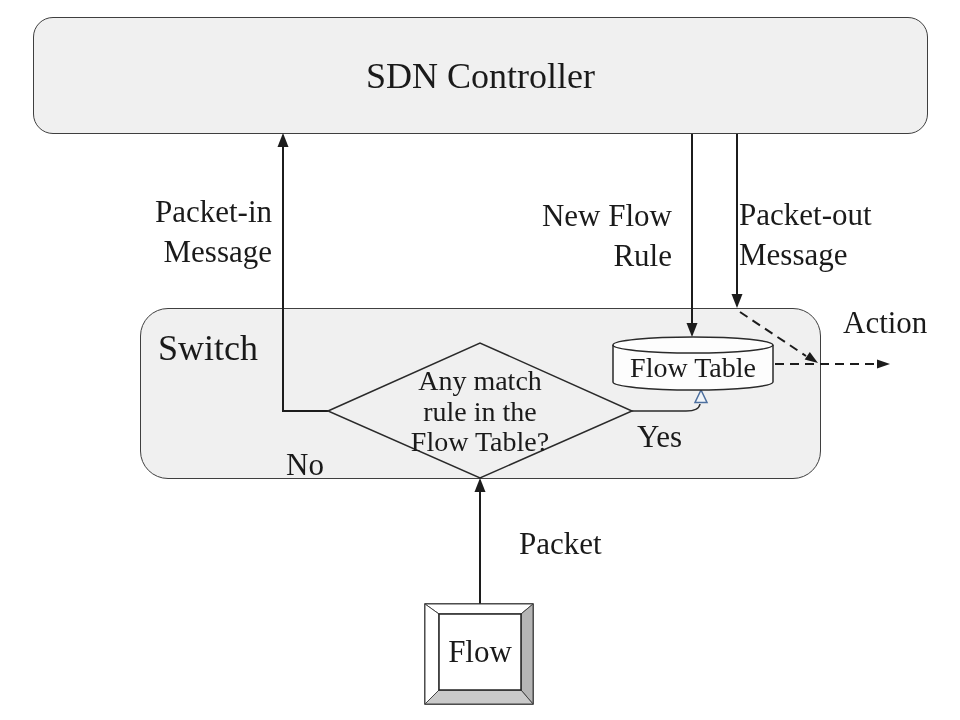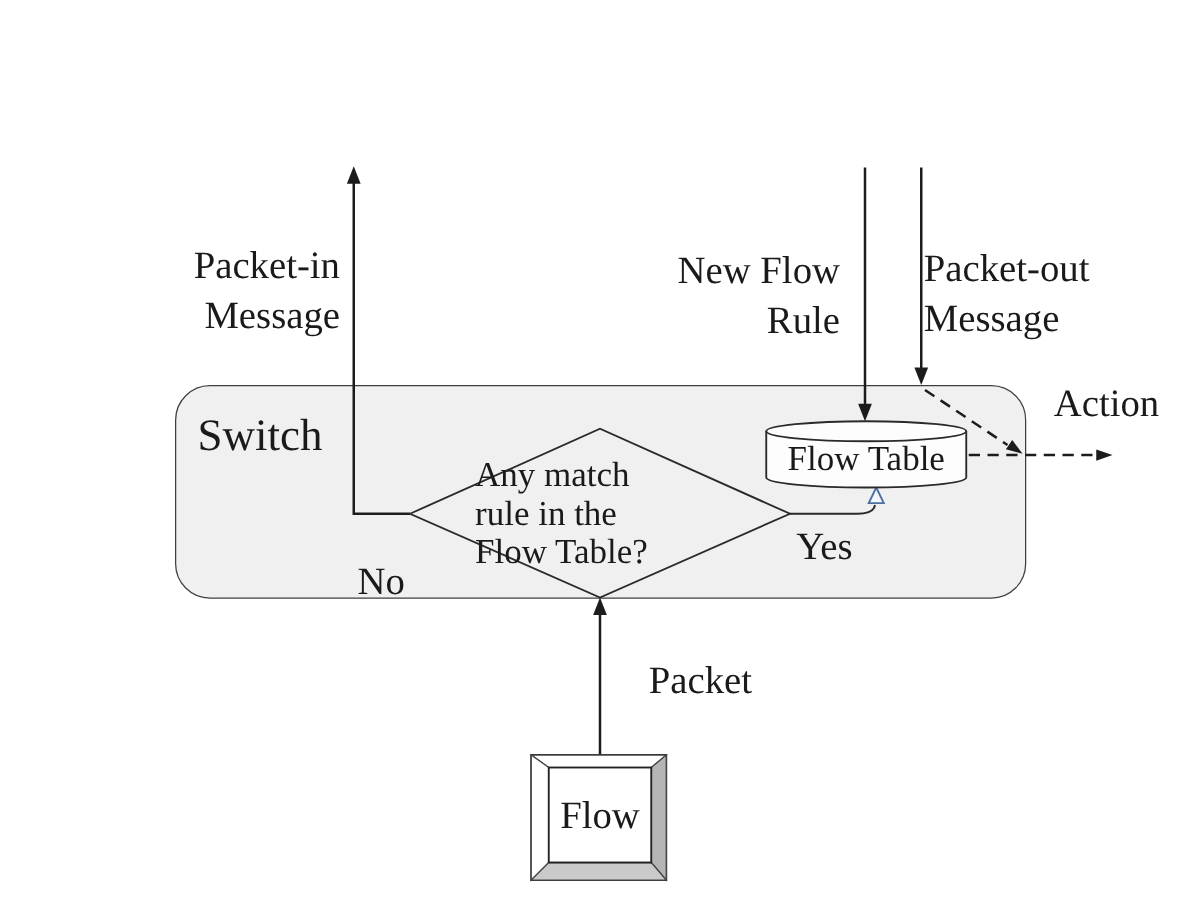--- a/index.html
+++ b/index.html
@@ -18,29 +18,32 @@
   .switch-title{left:158px;top:326px;}
   .packet-in{left:100px;top:192px;width:172px;text-align:right;}
   .new-flow{left:490px;top:196px;width:182px;text-align:right;}
   .packet-out{left:739px;top:195px;width:200px;text-align:left;}
   .action{left:843px;top:303px;}
   .no{left:286px;top:425px;margin-top:20px;}
   .yes{left:637px;top:417px;}
   .packet{left:519px;top:524px;}
   .flow-table{left:613px;top:345px;width:160px;height:46px;font-size:28px;line-height:46px;
     text-align:center;}
-  .decision{left:380px;top:366px;width:200px;font-size:28px;line-height:30.5px;}
+  .decision{left:380px;top:366px;width:200px;font-size:28px;line-height:30.5px;text-align:center;}
   .host-lbl{left:439px;top:614px;width:82px;height:76px;display:flex;align-items:center;
     justify-content:center;font-size:31px;}
 </style>
 </head>
 <body>
 
 <div class="canvas">
 
+  <div class="box sdn" style="background: rgb(240, 240, 240); border-color: rgb(63, 63, 63);">
+    <span class="sdn-title">SDN Controller</span>
+  </div>
   <div class="box switch" style="background: rgb(240, 240, 240); border-color: rgb(63, 63, 63);"></div>
 
   <svg class="overlay" viewBox="0 0 960 720">
 
     <path d="M 328 411 H 283 V 146" fill="none" stroke="#1c1c1c" stroke-width="2"></path>
     <polygon points="283,133 277.5,147 288.5,147" fill="#1c1c1c"></polygon>
 
     <path d="M 692 134 V 324" fill="none" stroke="#1c1c1c" stroke-width="2"></path>
     <polygon points="692,337 686.5,323 697.5,323" fill="#1c1c1c"></polygon>
 

